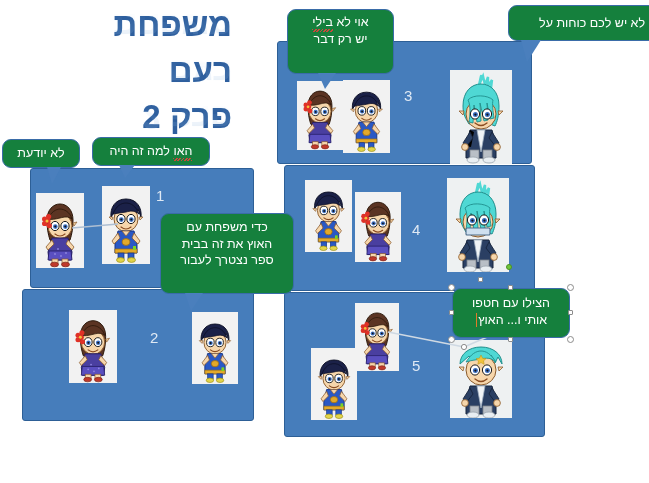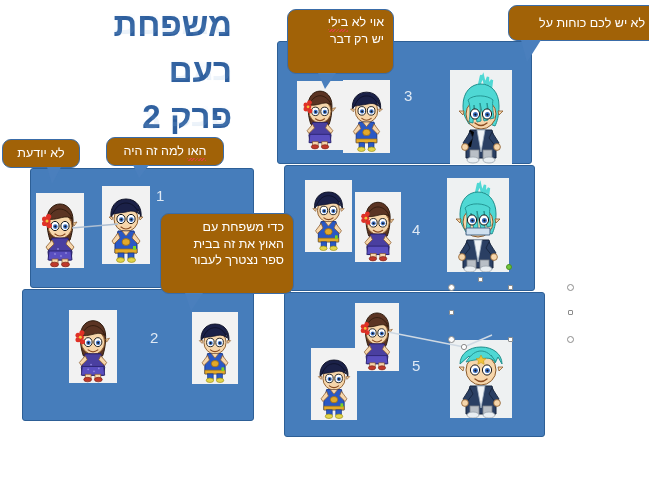--- a/index.html
+++ b/index.html
@@ -54,25 +54,26 @@
     color:#8fb6de;
     opacity:.42;
     -webkit-mask-image:linear-gradient(to bottom,rgba(0,0,0,.75),rgba(0,0,0,0) 78%);
     mask-image:linear-gradient(to bottom,rgba(0,0,0,.75),rgba(0,0,0,0) 78%);
     pointer-events:none;
   }
 
   
   .bubble{
     position:absolute;
-    background:#a16207;
+    background:#15803d;
     border:1.4px solid #3a6ca8;
     border-radius:9px;
     color:#ffffff;
     direction:rtl;
+    text-align:center;
     font-size:12.5px;
     line-height:16.5px;
     padding:5px 9px;
     box-sizing:border-box;
     z-index:20;
   }
   .bubble .tail{
     position:absolute;
     width:0;height:0;
   }
@@ -592,21 +593,21 @@
     <line x1="2" y1="2" x2="78" y2="17" stroke="#cfd9e3" stroke-width="1.4"></line>
     <line x1="78" y1="17" x2="106" y2="5" stroke="#cfd9e3" stroke-width="1.4"></line>
     <circle cx="78" cy="17" r="2.6" fill="#ffffff" stroke="#8c8c8c" stroke-width="1"></circle>
   </svg>
 
   <div class="bubble" style="left:2px;top:139px;width:78px;height:29px;display:flex;align-items:center;justify-content:center;padding-left:9px;">
     <span>לא יודעת</span>
     <span class="tail" style="left:44px;top:27px;border-left:5px solid transparent;border-right:9px solid transparent;border-top:17px solid #4a7fbd;"></span>
   </div>
 
-  <div class="bubble" style="left:106px;top:137px;width:118px;height:29px;display:flex;align-items:center;justify-content:center;">
+  <div class="bubble" style="left:92px;top:137px;width:118px;height:29px;display:flex;align-items:center;justify-content:center;">
     <span><span class="squiggle">האו</span><span>&nbsp;</span><span>למה זה היה</span></span>
     <span class="tail" style="left:26px;top:27px;border-left:6px solid transparent;border-right:10px solid transparent;border-top:13px solid #4a7fbd;"></span>
   </div>
 
   <div class="bubble" style="left:287px;top:9px;width:107px;height:65px;padding-top:4px;">
     <div>
       <span>אוי לא&nbsp;</span><span class="squiggle">בילי</span>
     </div>
     <div>יש רק דבר</div>
     <span class="tail" style="left:30px;top:63px;border-left:7px solid transparent;border-right:11px solid transparent;border-top:16px solid #4a7fbd;"></span>
@@ -617,20 +618,26 @@
     <span class="tail" style="left:12px;top:34px;border-left:6px solid transparent;border-right:14px solid transparent;border-top:22px solid #4a7fbd;"></span>
   </div>
 
   <div class="bubble" style="left:160px;top:213px;width:134px;height:81px;padding-top:5px;">
     <div>כדי משפחת עם</div>
     <div>האוץ את זה בבית</div>
     <div>ספר נצטרך לעבור</div>
     <span class="tail" style="left:24px;top:79px;border-left:6px solid transparent;border-right:12px solid transparent;border-top:18px solid #4a7fbd;"></span>
   </div>
 
+  <div class="bubble" style="left:452px;top:288px;width:118px;height:50px;padding-top:6px;">
+    <div>הצילו עם חטפו</div>
+    <div>
+      <span>אותי ו... האוץ</span><span class="caret"></span>
+    </div>
+  </div>
 
   <div class="hci" style="left:448px;top:284px;"></div>
   <div class="hsq" style="left:508px;top:285px;"></div>
   <div class="hci" style="left:567px;top:284px;"></div>
   <div class="hsq" style="left:449px;top:310px;"></div>
   <div class="hsq" style="left:568px;top:310px;"></div>
   <div class="hci" style="left:448px;top:336px;"></div>
   <div class="hsq" style="left:508px;top:337px;"></div>
   <div class="hci" style="left:567px;top:336px;"></div>
 

